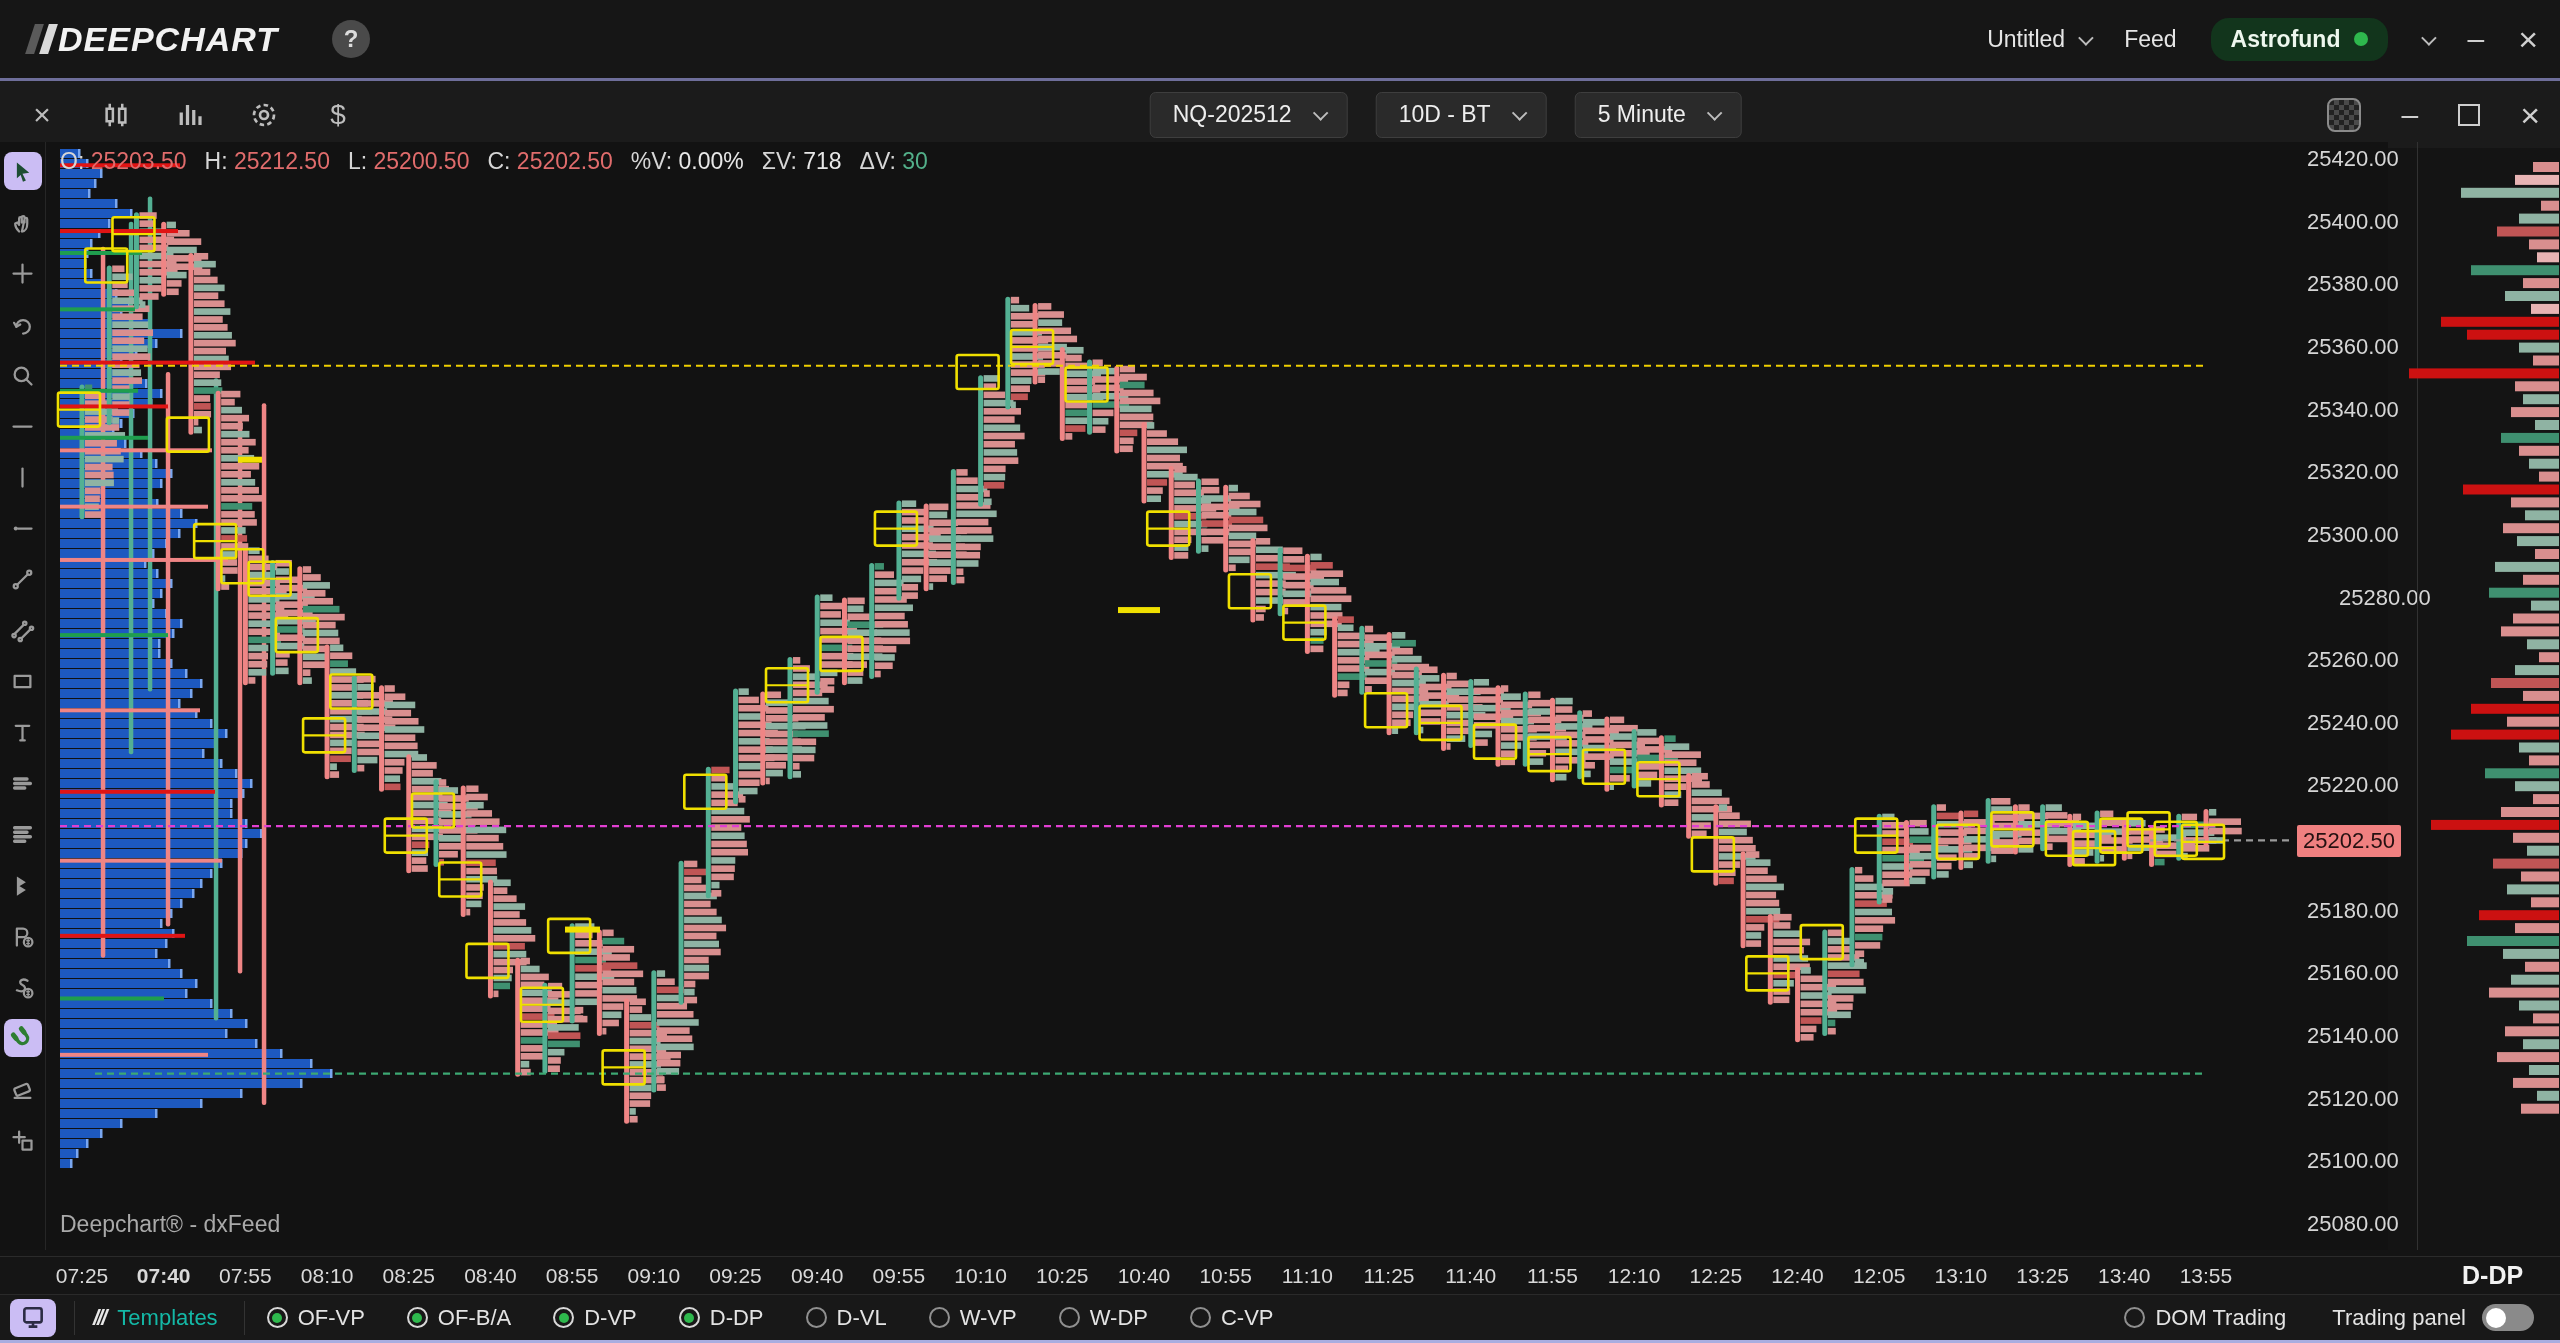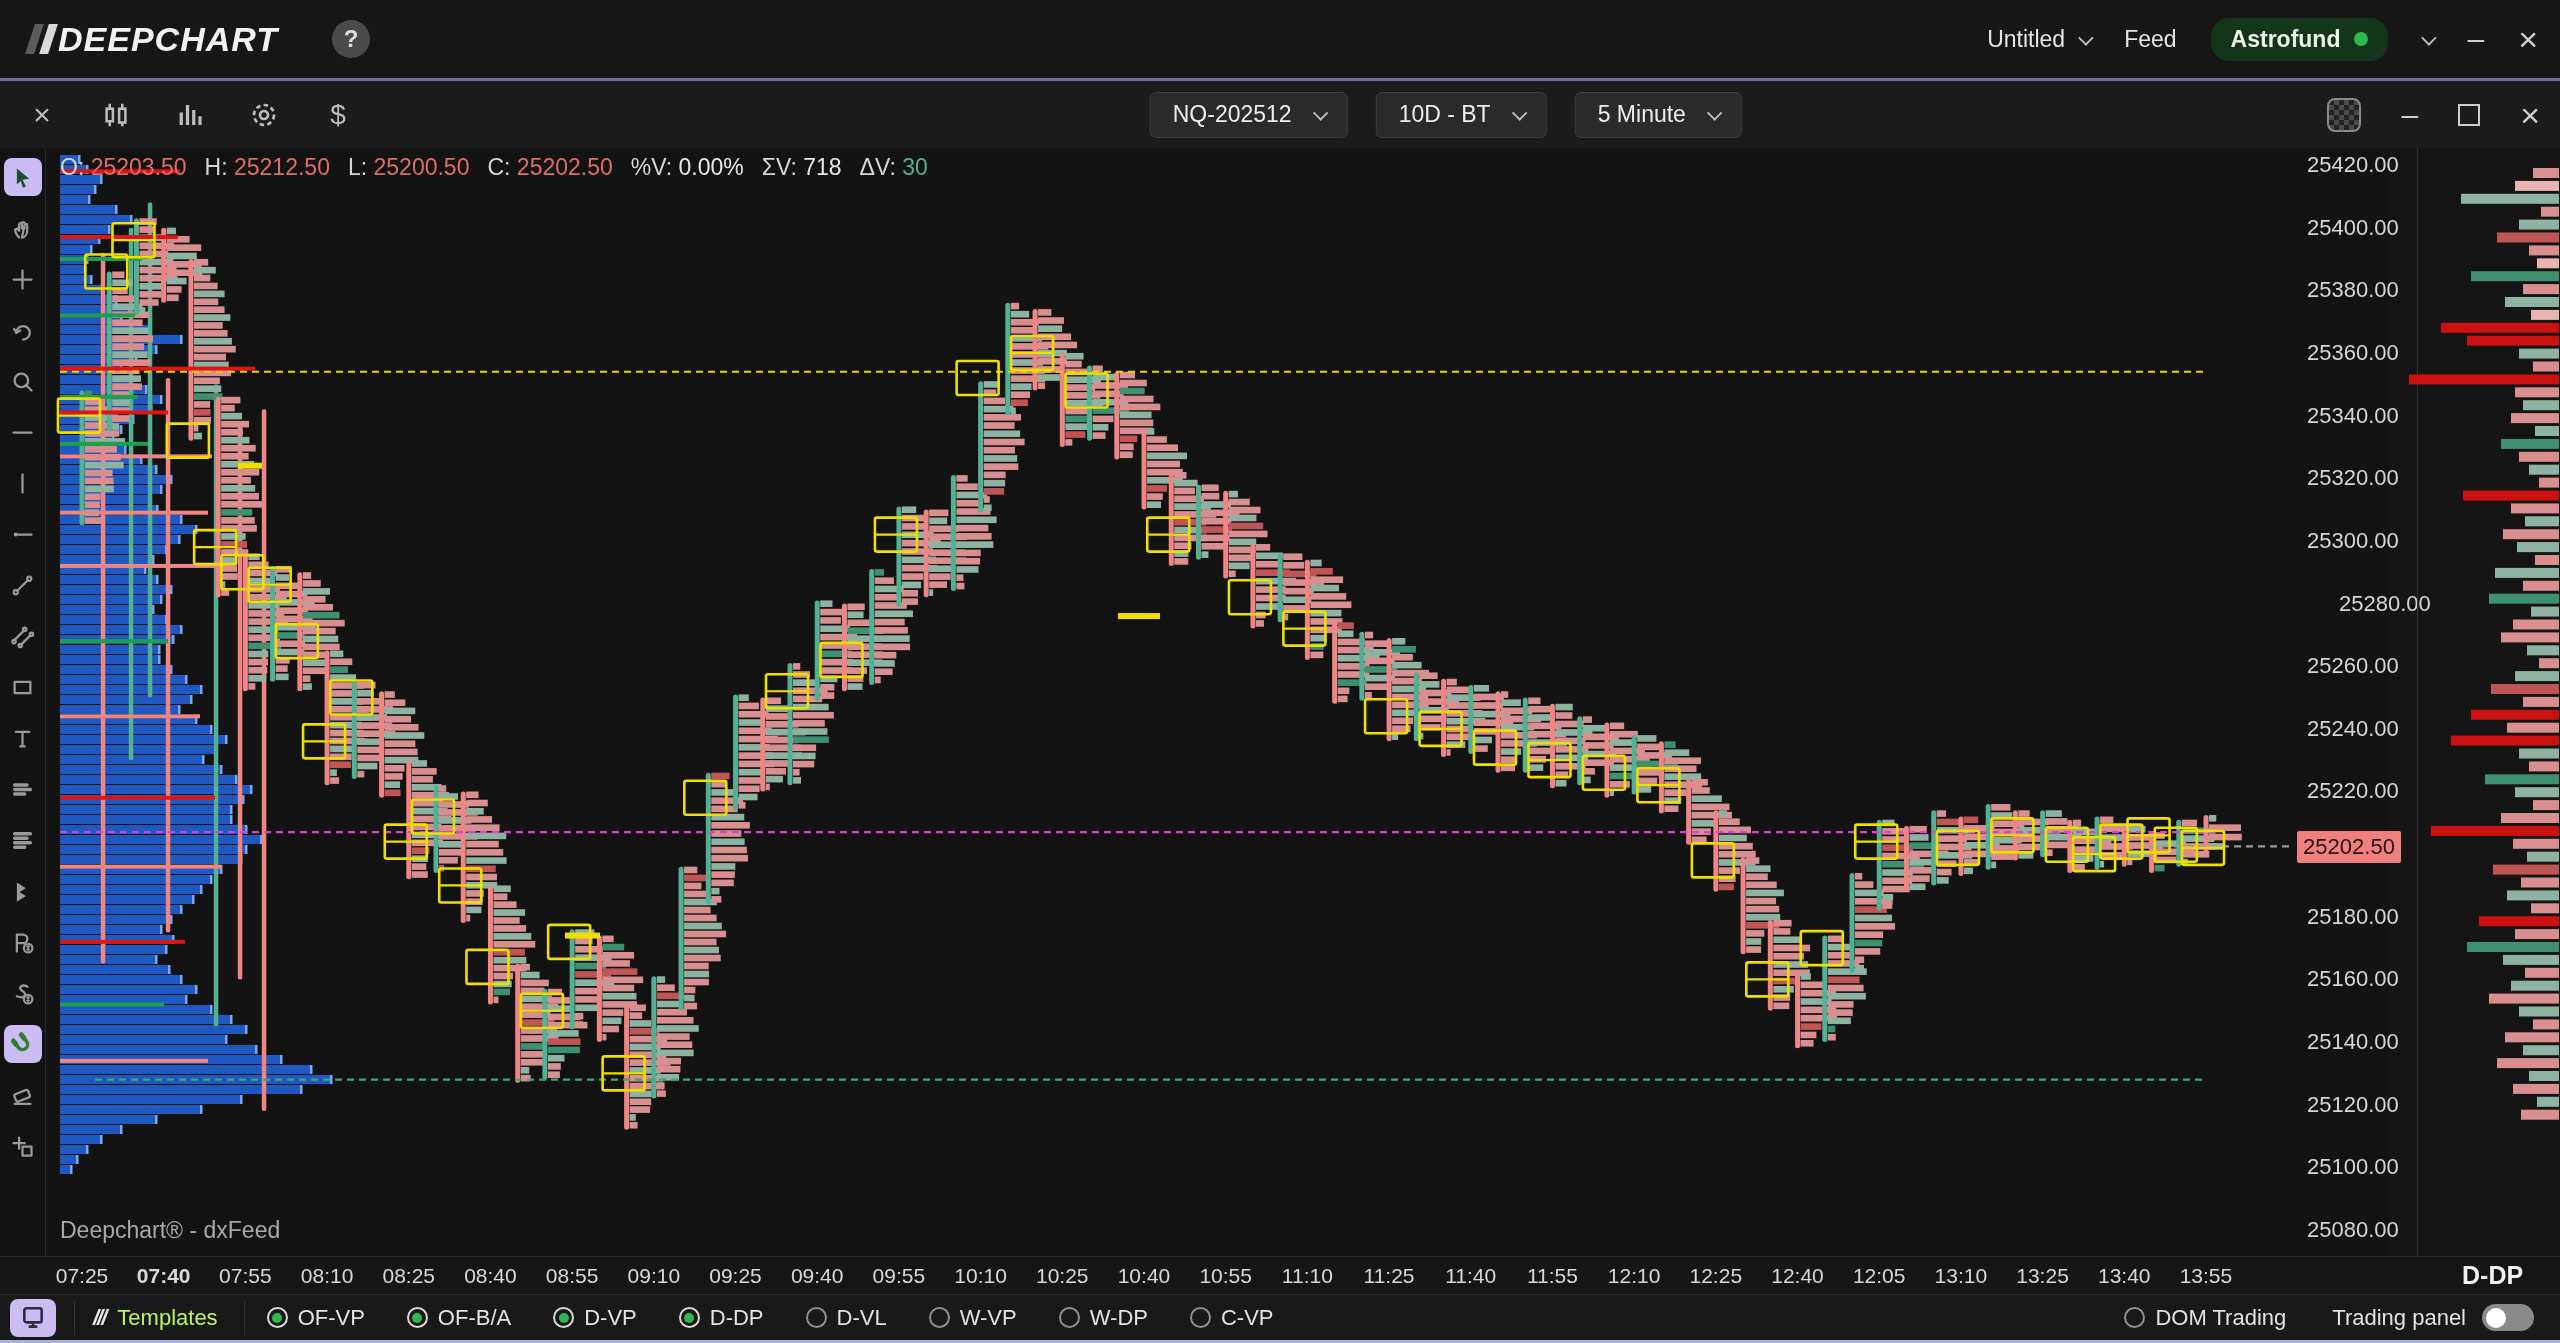--- a/index.html
+++ b/index.html
@@ -40,21 +40,21 @@
   #toolbar-center { position:absolute; left:50%; top:0; height:67px; transform:translateX(-22%);
                     display:flex; align-items:center; gap:28px; }
   .dd-btn { background:#2a2a2a; border:1px solid #3e3e3e; border-radius:6px; height:46px;
             padding:0 22px; display:flex; align-items:center; gap:8px; font-size:23px; color:#eeeeee; }
   #toolbar-right { position:absolute; right:20px; top:0; height:67px; display:flex; align-items:center; gap:40px; }
   #transparency-btn { width:34px; height:34px; border:2px solid #8a8a8a; border-radius:8px;
       background:repeating-conic-gradient(#4a4a4a 0% 25%, #222 0% 50%) 0 0 / 10px 10px; }
   .win-sq { width:22px; height:22px; border:2px solid #cfcfcf; }
 
   
-  #chart { position:absolute; left:0; top:148px; width:2388px; height:1108px; background:#121212; }
+  #chart { position:absolute; left:0; top:142px; width:2388px; height:1108px; background:#121212; }
   #left-rail { position:absolute; left:0; top:0; width:46px; height:1108px; border-right:1px solid #262626;
                display:flex; flex-direction:column; align-items:center; padding-top:10px; gap:13px; }
   .rail-btn { width:38px; height:38px; border-radius:8px; display:flex; align-items:center; justify-content:center; }
   .rail-btn svg { stroke:#9a9a9a; fill:none; stroke-width:2; stroke-linecap:round; stroke-linejoin:round; }
   .rail-btn.selected { background:#cbbdf4; }
   .rail-btn.selected svg { stroke:#1d4d33; }
   #plot { position:absolute; left:46px; top:0; width:2249px; height:1108px; }
   #ohlc { position:absolute; left:14px; top:6px; font-size:23px; color:#cfcfcf; white-space:nowrap; z-index:5; }
   #ohlc .v { color:#e06c6c; margin-right:18px; }
   #ohlc .lab { color:#d6d6d6; }
@@ -77,21 +77,21 @@
 
   
   #footer { position:absolute; left:0; top:1294px; width:2560px; height:46px; background:#181818;
             border-top:1px solid #2a2a2a; display:flex; align-items:center; }
   #monitor-btn { width:46px; height:38px; margin-left:10px; background:#cbbdf4; border-radius:8px;
                  display:flex; align-items:center; justify-content:center; }
   #monitor-btn svg { stroke:#2c2c44; fill:none; stroke-width:2.4; }
   .vdiv { width:1px; height:34px; background:#333; margin:0 18px; }
   #templates-ic { font-weight:bold; font-style:italic; font-size:22px; color:#e8e8e8;
                   letter-spacing:-2px; margin-right:12px; }
-  #templates-label { font-size:22px; color:#bef264; margin-right:26px; }
+  #templates-label { font-size:22px; color:#14b8a6; margin-right:26px; }
   #profiles { display:flex; align-items:center; gap:42px; }
   .radio-item { display:flex; align-items:center; gap:10px; font-size:22px; color:#e3e3e3; }
   .radio { width:21px; height:21px; border-radius:50%; border:2px solid #8f8f8f; position:relative; }
   .radio.on { border-color:#d8d8d8; }
   .radio.on::after { content:""; position:absolute; left:3.5px; top:3.5px; width:10px; height:10px;
                      border-radius:50%; background:#2eb84d; }
   #footer-right { position:absolute; right:26px; display:flex; align-items:center; gap:46px; }
   #toggle { width:52px; height:27px; border-radius:14px; background:#8a8a8a; position:relative; }
   #toggle .knob { position:absolute; left:4px; top:3.5px; width:20px; height:20px; border-radius:50%; background:#fff; }
 </style>

